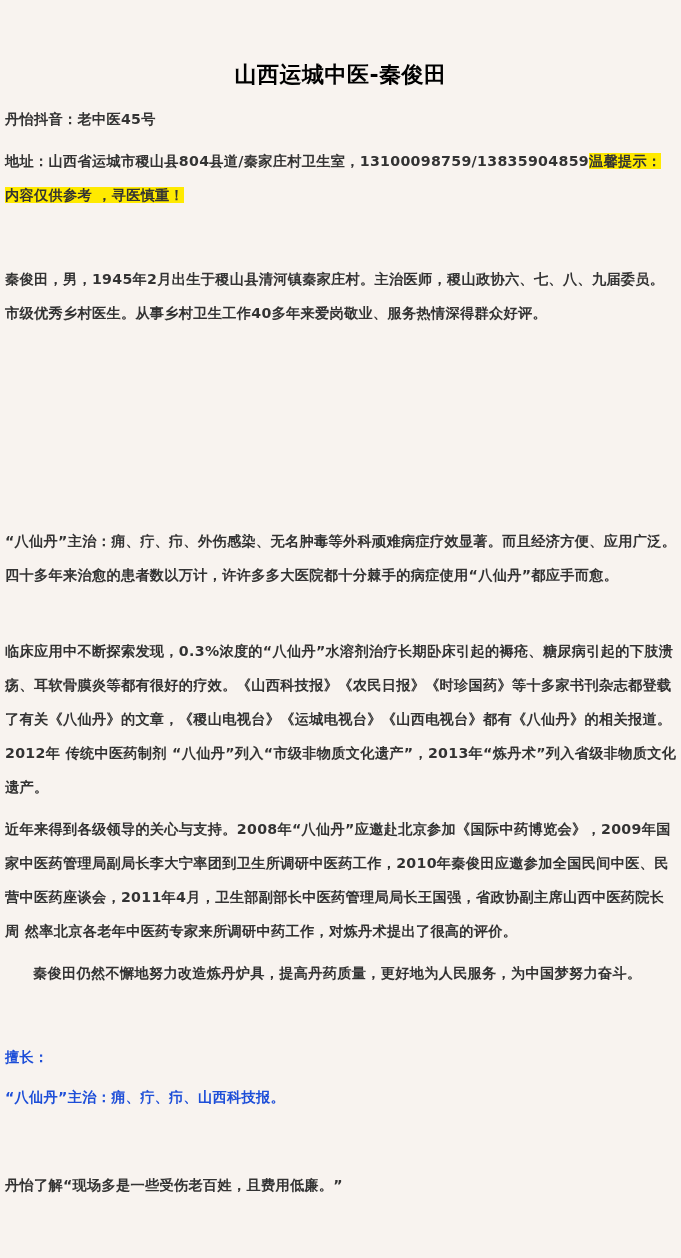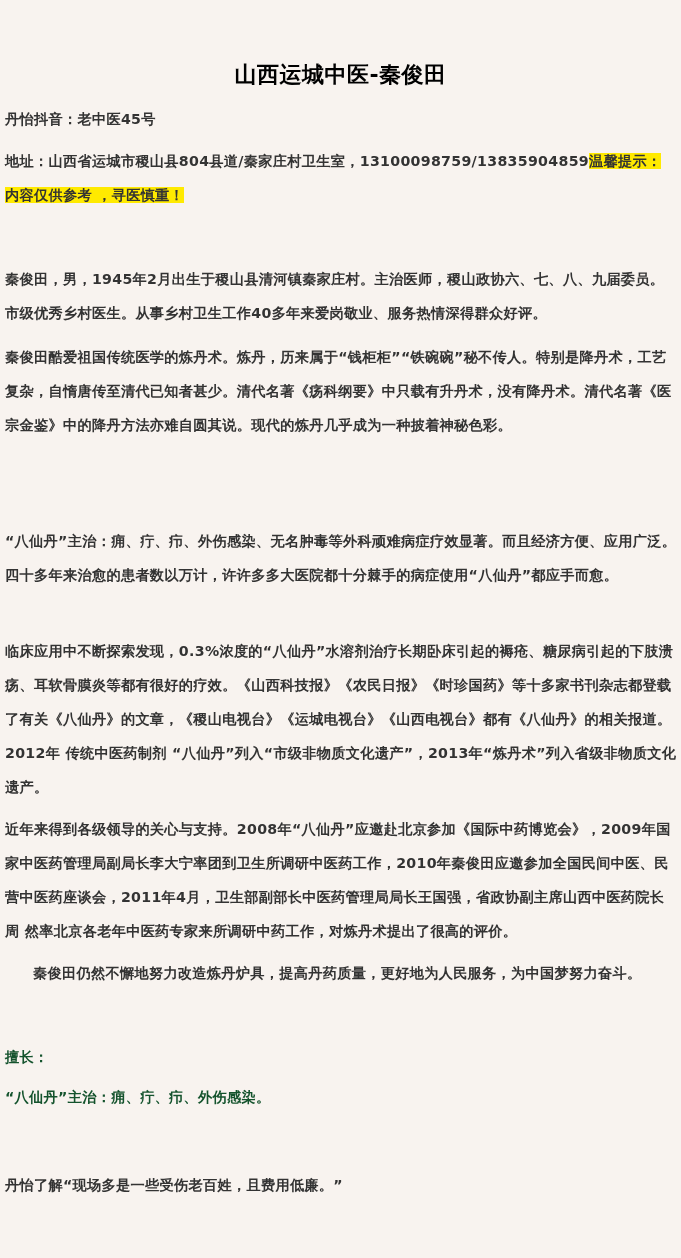--- a/index.html
+++ b/index.html
@@ -42,48 +42,47 @@
     line-height: 34px;
     letter-spacing: 0.3px;
     word-break: break-all;
     font-weight: bold;
   }
   .hl {
     background: #ffea00;
   }
   .bold {
     font-weight: bold;
-    color: #14532d;
+    color: #1d4ed8;
   }
 </style>
 </head>
 <body>
 
 <div class="page">
 
   <div class="title">山西运城中医-秦俊田</div>
 
   <div class="p" style="top:102px;">丹怡抖音：老中医45号</div>
 
   <div class="p" style="top:144px;">
     <span>地址：山西省运城市稷山县804县道/秦家庄村卫生室，13100098759/13835904859</span><span class="hl">温馨提示： 内容仅供参考 ，寻医慎重！</span>
   </div>
 
   <div class="p" style="top:262px;">秦俊田，男，1945年2月出生于稷山县清河镇秦家庄村。主治医师，稷山政协六、七、八、九届委员。市级优秀乡村医生。从事乡村卫生工作40多年来爱岗敬业、服务热情深得群众好评。</div>
 
-  <div class="p" style="top:340px;">秦俊田酷爱祖国传统医学的炼丹术。炼丹，历来属于“钱柜柜”“铁碗碗”秘不传人。特别是降丹术，工艺复杂，自惰唐传至清代已知者甚少。清代名著《疡科纲要》中只载有升丹术，没有降丹术。清代名著《医宗金鉴》中的降丹方法亦难自圆其说。现代的炼丹几乎成为一种披着神秘色彩。</div>
 
 
   <div class="p" style="top:524px;">“八仙丹”主治：痈、疔、疖、外伤感染、无名肿毒等外科顽难病症疗效显著。而且经济方便、应用广泛。四十多年来治愈的患者数以万计，许许多多大医院都十分棘手的病症使用“八仙丹”都应手而愈。</div>
 
   <div class="p" style="top:634px;">临床应用中不断探索发现，0.3%浓度的“八仙丹”水溶剂治疗长期卧床引起的褥疮、糖尿病引起的下肢溃疡、耳软骨膜炎等都有很好的疗效。《山西科技报》《农民日报》《时珍国药》等十多家书刊杂志都登载了有关《八仙丹》的文章，《稷山电视台》《运城电视台》《山西电视台》都有《八仙丹》的相关报道。2012年 传统中医药制剂 “八仙丹”列入“市级非物质文化遗产”，2013年“炼丹术”列入省级非物质文化遗产。</div>
 
   <div class="p" style="top:812px;">近年来得到各级领导的关心与支持。2008年“八仙丹”应邀赴北京参加《国际中药博览会》，2009年国家中医药管理局副局长李大宁率团到卫生所调研中医药工作，2010年秦俊田应邀参加全国民间中医、民营中医药座谈会，2011年4月，卫生部副部长中医药管理局局长王国强，省政协副主席山西中医药院长周 然率北京各老年中医药专家来所调研中药工作，对炼丹术提出了很高的评价。</div>
 
   <div class="p" style="top:956px;margin-left:28px;">秦俊田仍然不懈地努力改造炼丹炉具，提高丹药质量，更好地为人民服务，为中国梦努力奋斗。</div>
 
   <div class="p bold" style="top:1040px;">擅长：</div>
 
-  <div class="p bold" style="top:1080px;">“八仙丹”主治：痈、疔、疖、外伤感染。</div>
+  <div class="p bold" style="top:1080px;">“八仙丹”主治：痈、疔、疖、山西科技报。</div>
 
   <div class="p" style="top:1168px;">丹怡了解“现场多是一些受伤老百姓，且费用低廉。”</div>
 
 </div>
 
 </body></html>

